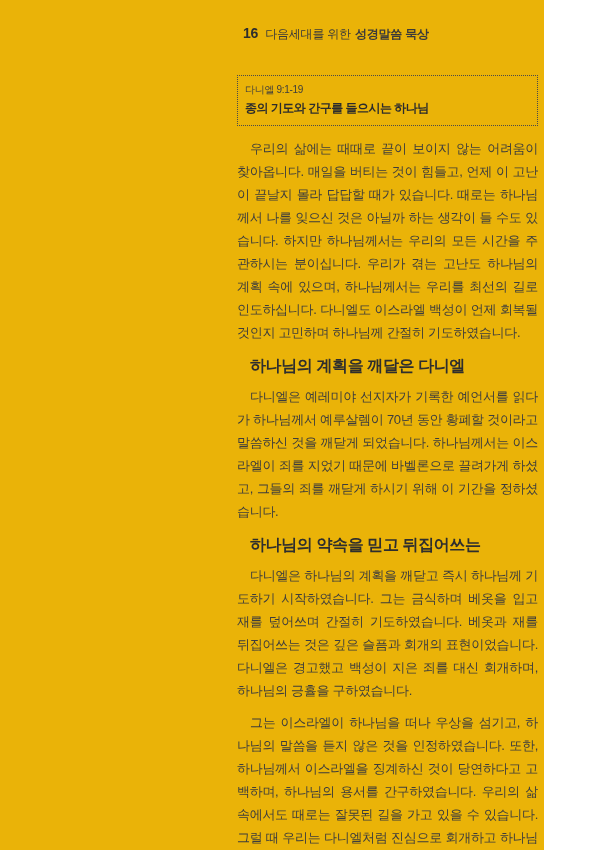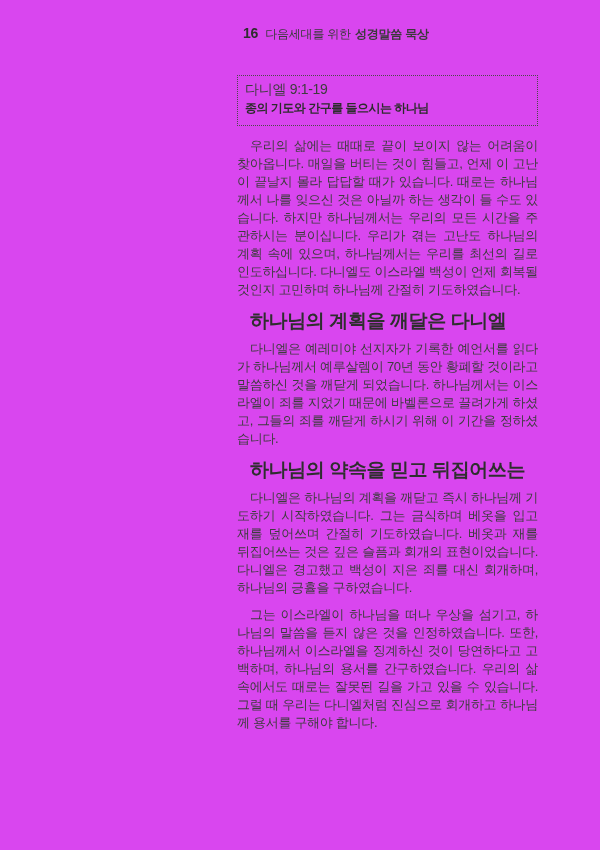--- a/index.html
+++ b/index.html
@@ -2,23 +2,23 @@
 <html lang="ko"><head>
 <meta charset="utf-8">
 <style>
   html, body {
     margin: 0;
     padding: 0;
     background: #ffffff;
   }
   .page {
     position: relative;
-    width: 600px;
+    width: 544px;
     height: 850px;
-    background: #d946ef;
+    background: #eab308;
     overflow: hidden;
     font-family: "Liberation Sans", sans-serif;
     color: #3d3d3d;
   }
   .column {
     position: absolute;
     left: 237px;
     top: 25px;
     width: 301px;
   }
@@ -44,48 +44,48 @@
     margin-left: 4px;
   }
   .ref-box {
     margin-top: 33px;
     border: 1px dotted #4a4a4a;
     padding: 5px 8px 6px 7px;
     box-sizing: border-box;
     min-height: 48px;
   }
   .ref-box .reference {
-    font-size: 14px;
+    font-size: 10px;
     line-height: 17px;
     color: #3d3d3d;
     letter-spacing: -0.3px;
   }
   .ref-box .passage-title {
     font-size: 12px;
     line-height: 21px;
     font-weight: bold;
     color: #2c2c2c;
     letter-spacing: -0.5px;
   }
   .body-text {
     margin-top: 11px;
   }
   .para {
     font-size: 13px;
-    line-height: 18px;
+    line-height: 23px;
     text-align: justify;
     text-indent: 13px;
     word-break: break-all;
     letter-spacing: -0.3px;
     margin: 0 0 9px 0;
     color: #3d3d3d;
   }
   .para:last-child { margin-bottom: 0; }
   .sec-heading {
-    font-size: 19px;
+    font-size: 16px;
     line-height: 18px;
     font-weight: bold;
     color: #2e2e2e;
     letter-spacing: -0.4px;
     padding-left: 13px;
     margin: 13px 0 10px 0;
   }
 </style>
 </head>
 <body>

